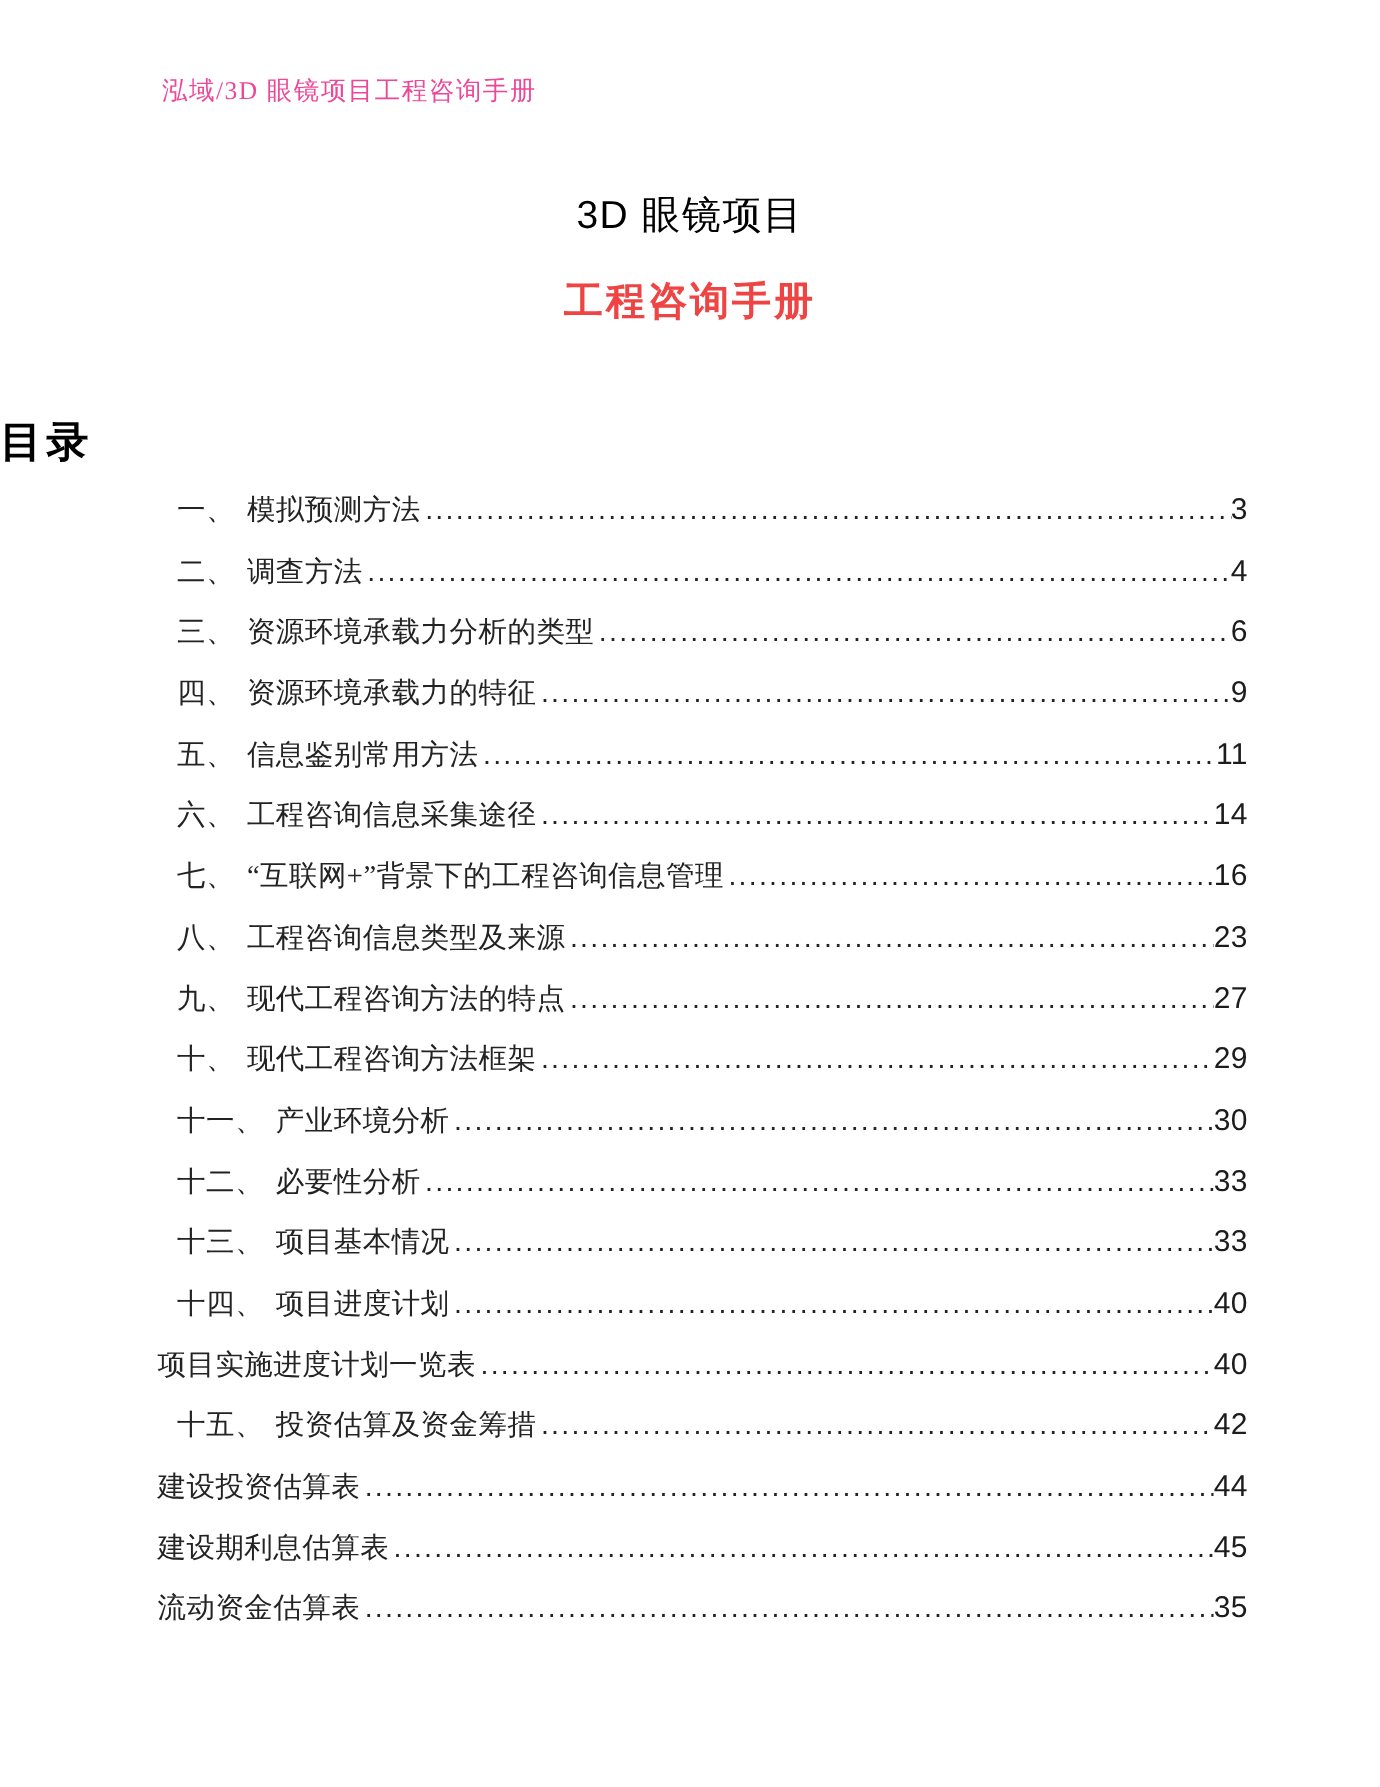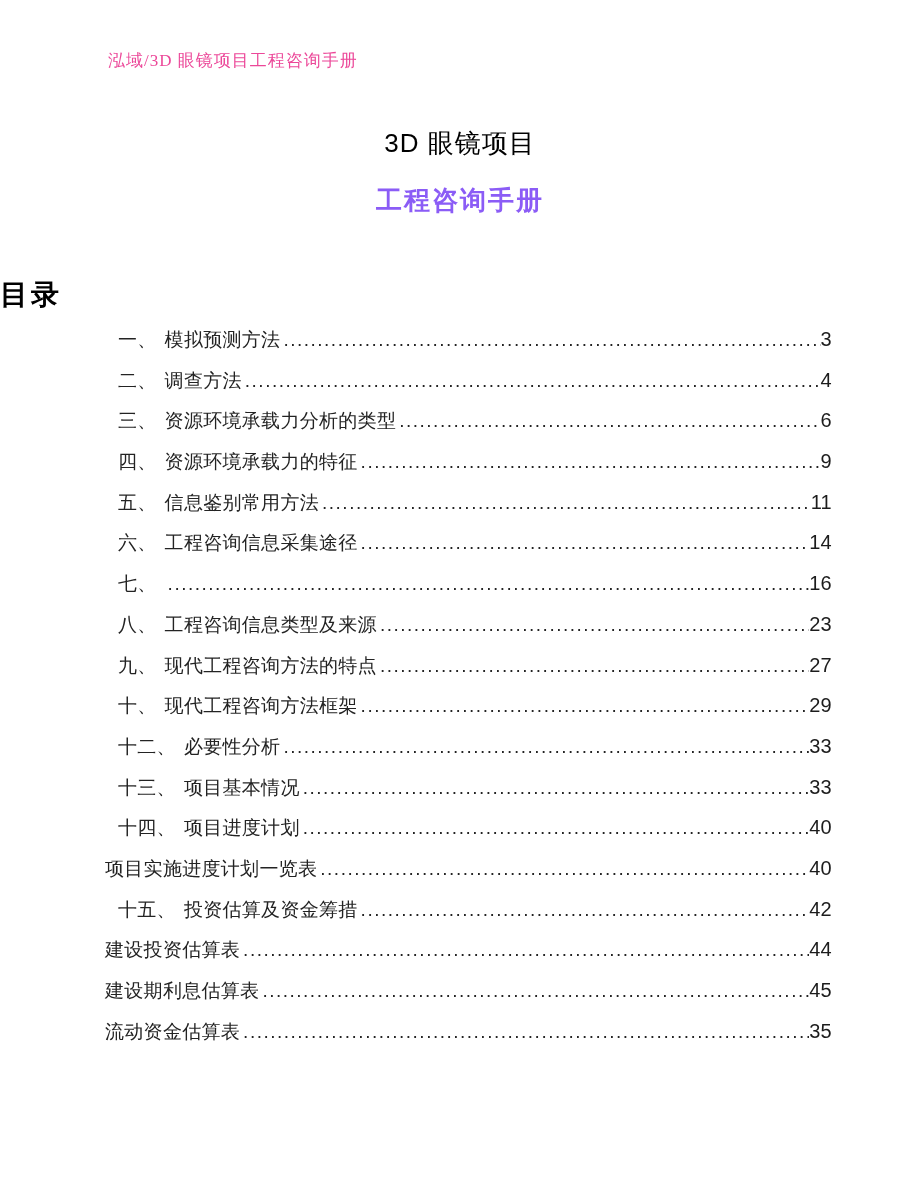--- a/index.html
+++ b/index.html
@@ -34,21 +34,21 @@
   }
   .doc-subtitle {
     position: absolute;
     left: 0; right: 0;
     top: 183px;
     text-align: center;
     font-family: "Liberation Sans", "DejaVu Sans", sans-serif;
     font-weight: 700;
     font-size: 26px;
     letter-spacing: 2px;
-    color: #8b5cf6;
+    color: #ef4444;
   }
   .toc-heading {
     position: absolute;
     left: 0; right: 0;
     top: 276px;
     text-align: left;
     font-family: "Liberation Sans", "DejaVu Sans", sans-serif;
     font-weight: 700;
     font-size: 28px;
     letter-spacing: 3px;
@@ -142,20 +142,21 @@
 
   <div class="toc-entry numbered">
     <span class="toc-num">六、</span>
     <span class="toc-text">工程咨询信息采集途径</span>
     <span class="toc-leader"></span>
     <span class="toc-page">14</span>
   </div>
 
   <div class="toc-entry numbered">
     <span class="toc-num">七、</span>
+    <span class="toc-text">“互联网+”背景下的工程咨询信息管理</span>
     <span class="toc-leader"></span>
     <span class="toc-page">16</span>
   </div>
 
   <div class="toc-entry numbered">
     <span class="toc-num">八、</span>
     <span class="toc-text">工程咨询信息类型及来源</span>
     <span class="toc-leader"></span>
     <span class="toc-page">23</span>
   </div>
@@ -167,20 +168,26 @@
     <span class="toc-page">27</span>
   </div>
 
   <div class="toc-entry numbered">
     <span class="toc-num">十、</span>
     <span class="toc-text">现代工程咨询方法框架</span>
     <span class="toc-leader"></span>
     <span class="toc-page">29</span>
   </div>
 
+  <div class="toc-entry numbered">
+    <span class="toc-num">十一、</span>
+    <span class="toc-text">产业环境分析</span>
+    <span class="toc-leader"></span>
+    <span class="toc-page">30</span>
+  </div>
 
   <div class="toc-entry numbered">
     <span class="toc-num">十二、</span>
     <span class="toc-text">必要性分析</span>
     <span class="toc-leader"></span>
     <span class="toc-page">33</span>
   </div>
 
   <div class="toc-entry numbered">
     <span class="toc-num">十三、</span>

